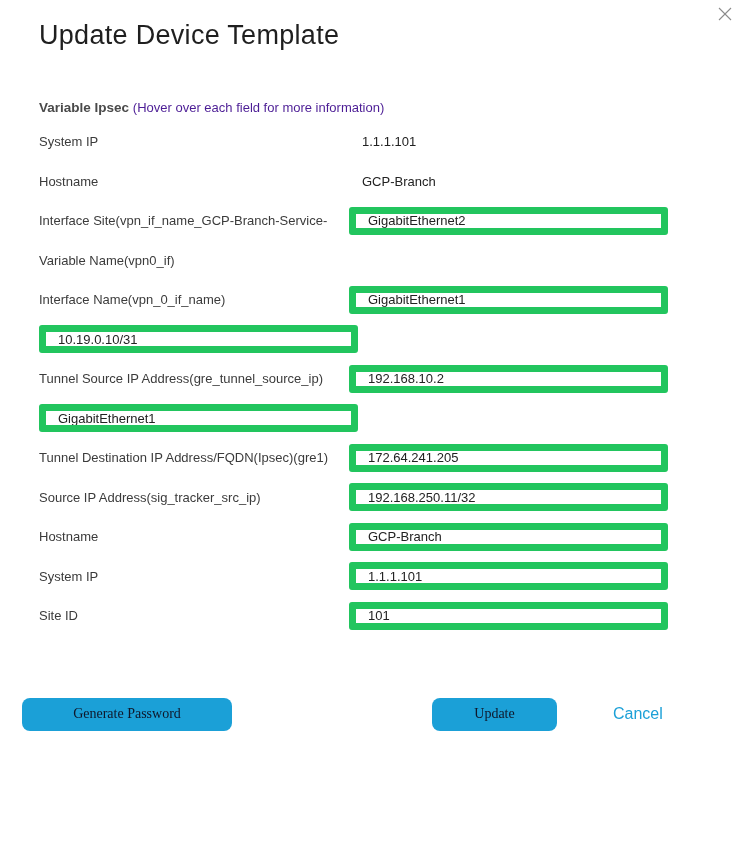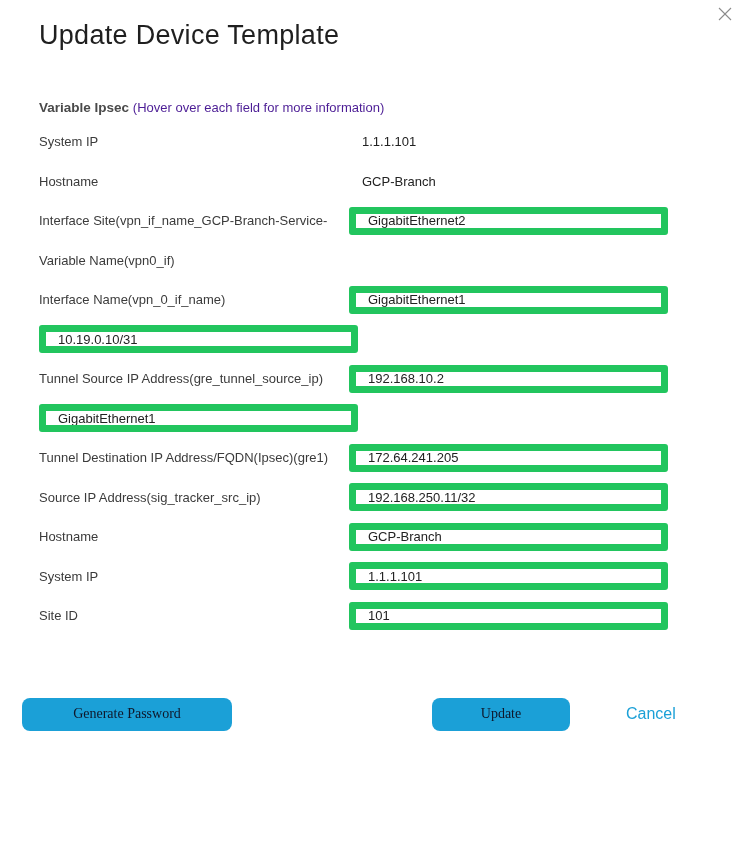--- a/index.html
+++ b/index.html
@@ -66,21 +66,21 @@
     background: var(--accent, #1ba0d7);
     color: #0f172a;
     border: none;
     border-radius: 8px;
     font-size: 14px;
     height: 33px;
     font-family: Liberation Serif, serif;
     cursor: pointer;
   }
   .btn-generate { margin-left: 22px; width: 210px; }
-  .btn-update { margin-left: 200px; width: 138px; }
+  .btn-update { margin-left: 200px; width: 125px; }
   .link-cancel {
     margin-left: 56px;
     color: var(--accent, #1ba0d7);
     font-size: 16px;
     cursor: pointer;
   }
 </style>
 </head>
 <body>
 

